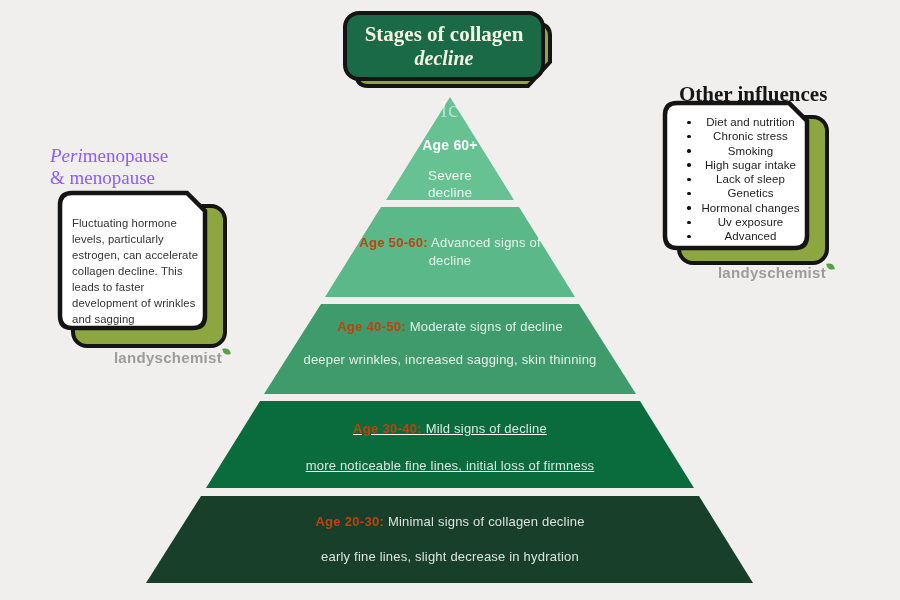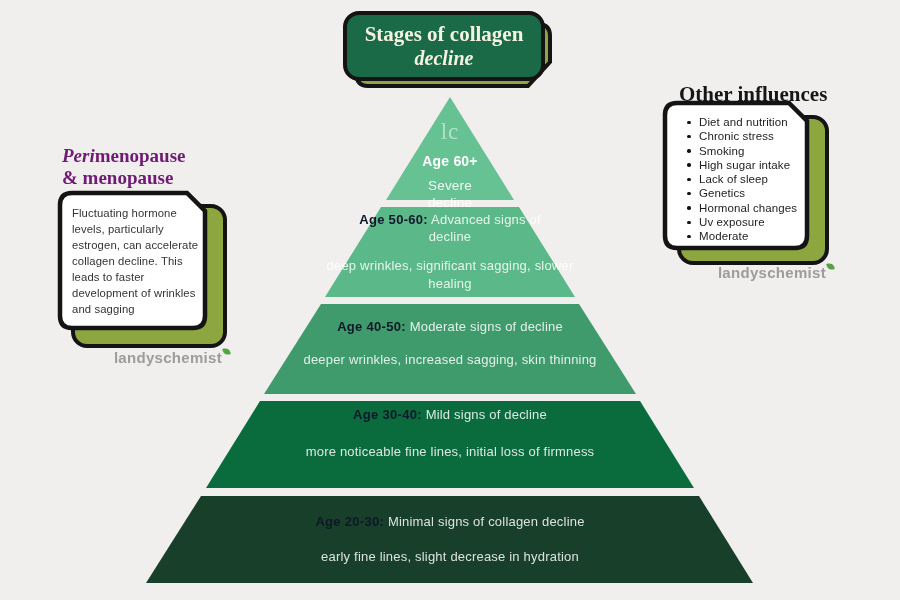--- a/index.html
+++ b/index.html
@@ -14,43 +14,43 @@
   .title-text{
     position:absolute;left:3px;top:3px;width:198px;height:66px;
     display:flex;flex-direction:column;align-items:center;justify-content:center;
     font-family:"Liberation Serif", serif;color:#f6f2e2;line-height:1.1;text-align:center;
   }
   .title-line1{font-size:21px;font-weight:600;}
   .title-line2{font-size:20px;font-style:italic;font-weight:600;}
 
   
   .left-heading{
-    position:absolute;left:62px;top:145px;width:170px;
-    font-family:"Liberation Serif", serif;font-size:19px;font-weight:700;
-    color:#701a75;line-height:1.15;
+    position:absolute;left:50px;top:145px;width:170px;
+    font-family:"Liberation Serif", serif;font-size:19px;font-weight:400;
+    color:#8b5cf6;line-height:1.15;
   }
   .right-heading{
     position:absolute;left:679px;top:82px;width:220px;
     font-family:"Liberation Serif", serif;font-size:21px;font-weight:600;
     color:#161616;
   }
   .it{font-style:italic;}
 
   
   .card{position:absolute;}
   .card svg{position:absolute;left:0;top:0;}
   .left-card{left:57px;top:190px;width:176px;height:170px;}
   .left-card-content{
     position:absolute;left:15px;top:13px;width:128px;
   }
   .card-title{font-size:14px;font-weight:bold;color:#111;line-height:1.4;letter-spacing:.2px;}
-  .card-body{margin-top:2px;font-size:11.3px;color:#333;line-height:1.42;letter-spacing:.1px;}
+  .card-body{margin-top:12px;font-size:11.3px;color:#333;line-height:1.42;letter-spacing:.1px;}
   .right-card{left:662px;top:100px;width:170px;height:175px;}
   .right-card-content{position:absolute;left:22px;top:15px;width:118px;}
-  ul.influences{margin:0;padding:0;list-style:none;}
+  ul.influences{margin:0;padding:0;list-style:none;text-align:center;}
   ul.influences li{
     position:relative;padding-left:15px;font-size:11.5px;color:#1d1d1d;
     line-height:14.3px;letter-spacing:.1px;
   }
   ul.influences li::before{
     content:"";position:absolute;left:3px;top:5.5px;width:3.5px;height:3.5px;
     border-radius:50%;background:#111;
   }
 
   
@@ -71,32 +71,32 @@
   .tier{position:absolute;inset:0;}
   .tier.t0{clip-path:polygon(310px 3px,374px 106px,246px 106px);}
   .tier.t1{clip-path:polygon(241px 113px,379px 113px,435px 203px,185px 203px);}
   .tier.t2{clip-path:polygon(181px 210px,439px 210px,496px 300px,124px 300px);}
   .tier.t3{clip-path:polygon(120px 307px,500px 307px,554px 394px,66px 394px);}
   .tier.t4{clip-path:polygon(61px 402px,559px 402px,613px 489px,6px 489px);}
   .tier-content{
     position:absolute;left:0;right:0;display:flex;flex-direction:column;
     align-items:center;color:#fff;text-align:center;letter-spacing:.2px;
   }
-  .c0{top:26px;height:88px;justify-content:space-between;gap:7px;}
+  .c0{top:4px;height:88px;justify-content:space-between;gap:13px;}
   .c1{top:113px;height:90px;justify-content:center;gap:11px;}
   .c2{top:210px;height:79px;justify-content:center;gap:16px;}
-  .c3{top:296px;height:87px;justify-content:center;gap:20px;}
+  .c3{top:310px;height:87px;justify-content:center;gap:20px;text-decoration:underline;}
   .c4{top:402px;height:87px;justify-content:center;gap:18px;}
   .logo{
     font-family:"Liberation Serif", serif;font-size:23px;color:rgba(255,255,255,.5);
     letter-spacing:1px;margin-bottom:3px;line-height:1;
   }
   .tier-age{font-size:14px;font-weight:bold;line-height:1.2;}
   .tier-head{font-size:13px;line-height:1.35;color:rgba(255,255,255,.85);}
-  .tier-head b{color:#0f172a;letter-spacing:.3px;}
+  .tier-head b{color:#c2410c;letter-spacing:.3px;}
   .tier-detail{font-size:13px;line-height:1.4;color:rgba(255,255,255,.85);}
   .w90{max-width:92px;font-size:13.5px;color:rgba(255,255,255,.9);line-height:1.3;}
   .w230{max-width:225px;}
   .w260{max-width:262px;}
   .w350{max-width:352px;}
   .nowrap{white-space:nowrap;}
 </style>
 </head>
 <body>
 
@@ -139,21 +139,21 @@
   <div class="right-card-content">
     <ul class="influences">
         <li>Diet and nutrition</li>
         <li>Chronic stress</li>
         <li>Smoking</li>
         <li>High sugar intake</li>
         <li>Lack of sleep</li>
         <li>Genetics</li>
         <li>Hormonal changes</li>
         <li>Uv exposure</li>
-        <li>Moderate</li>
+        <li>Advanced</li>
       </ul>
   </div>
 </div>
 <div class="signature sig-right">
   <span>landyschemist</span><span class="leaf"></span>
 </div>
 
 <div class="pyramid">
   <div class="tier t0" style="background: rgb(102, 193, 147);"></div>
   <div class="tier t1" style="background: rgb(91, 184, 136);"></div>
@@ -165,21 +165,20 @@
     <div class="logo">lc</div>
     <div class="tier-age">Age 60+</div>
     <div class="tier-head w90">Severe decline</div>
   </div>
 
   <div class="tier-content c1">
     <div class="tier-head w230">
       <b>Age 50-60:</b>
       <span>Advanced signs of decline</span>
     </div>
-    <div class="tier-detail w260">deep wrinkles, significant sagging, slower healing</div>
   </div>
 
   <div class="tier-content c2">
     <div class="tier-head nowrap">
       <b>Age 40-50:</b>
       <span>Moderate signs of decline</span>
     </div>
     <div class="tier-detail w350">deeper wrinkles, increased sagging, skin thinning</div>
   </div>
 

